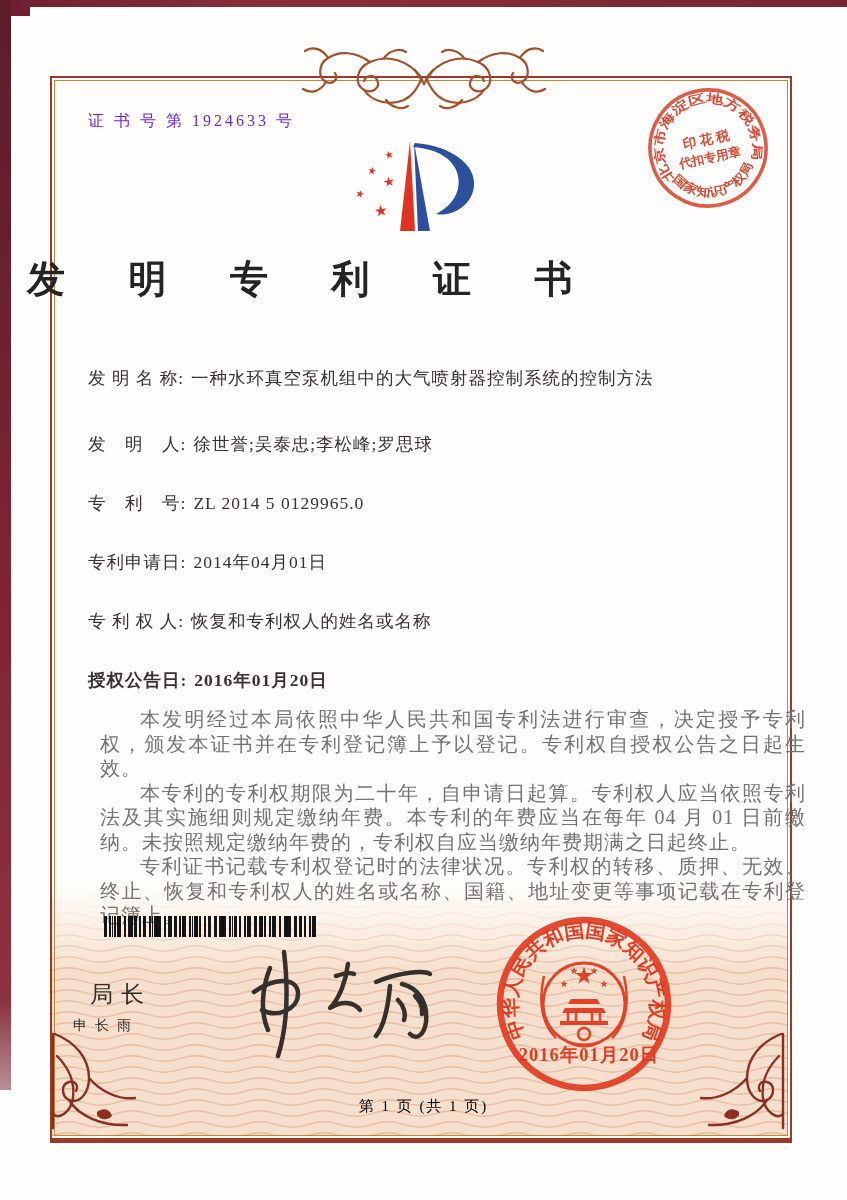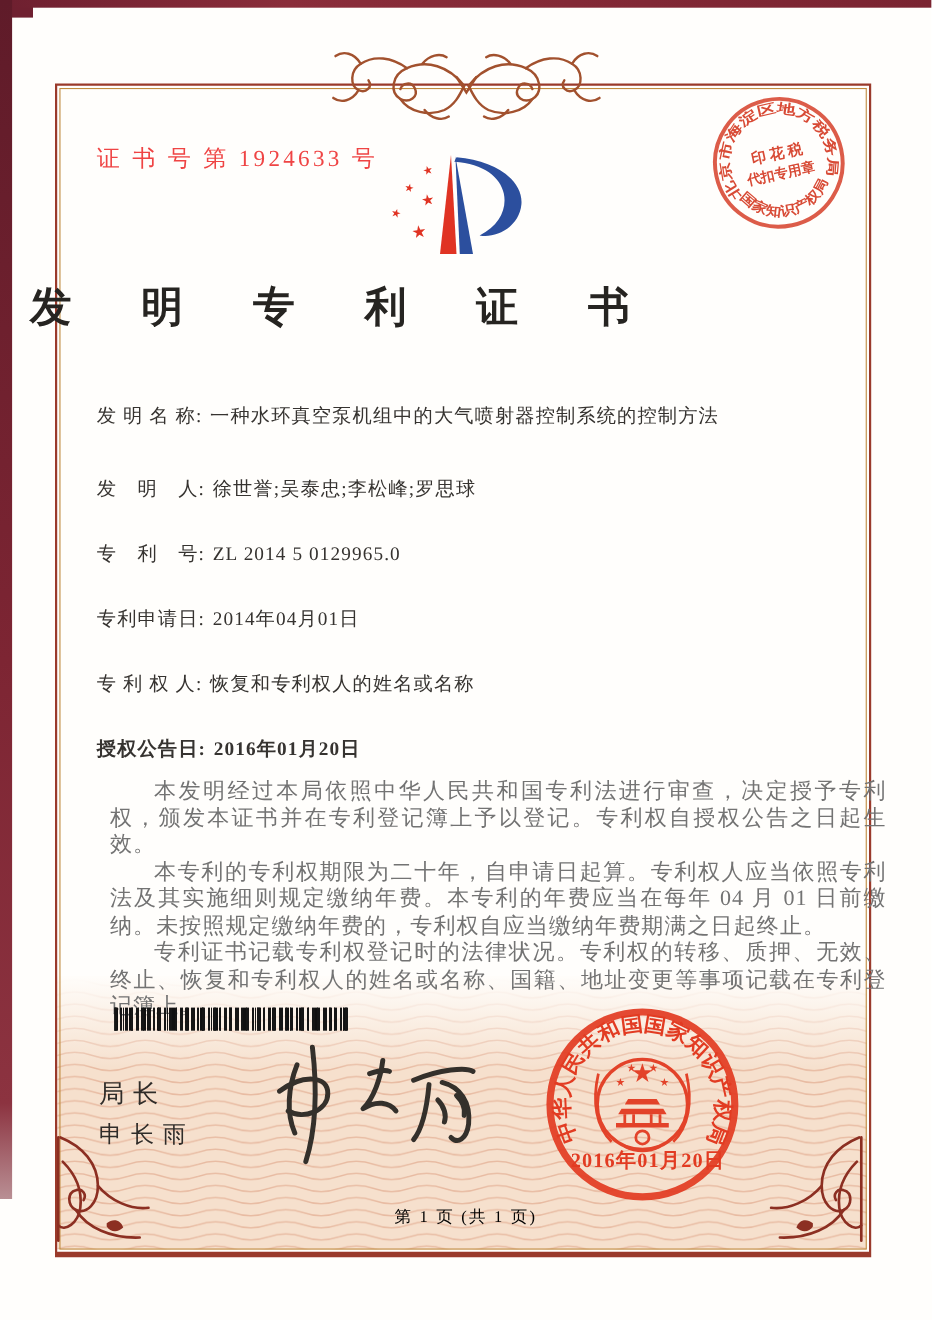--- a/index.html
+++ b/index.html
@@ -23,21 +23,21 @@
 
   .guilloche{position:absolute;left:52px;top:888px;width:736px;height:248px;}
   .g-fade{position:absolute;left:52px;top:888px;width:736px;height:84px;
     background:linear-gradient(#fffdfa,rgba(255,253,250,0));}
 
   .top-ornament{position:absolute;left:296px;top:34px;width:256px;height:82px;}
   .corner-fl{position:absolute;width:94px;height:106px;}
   .corner-fl.left{left:45px;top:1028px;}
   .corner-fl.right{left:697px;top:1028px;transform:scaleX(-1);}
 
-  .cert-no{position:absolute;left:88px;top:130px;font-size:21px;letter-spacing:3px;color:#ef4444;}
+  .cert-no{position:absolute;left:88px;top:111px;font-size:16px;letter-spacing:3px;color:#6d28d9;}
 
   .logo{position:absolute;left:348px;top:139px;width:132px;height:96px;}
 
   .title{position:absolute;left:0;top:254px;width:847px;
     font-size:38px;font-weight:bold;letter-spacing:27px;text-indent:27px;color:#262421;}
   .frow{position:absolute;left:88px;width:690px;font-size:17.5px;letter-spacing:1px;
     color:#363330;white-space:nowrap;}
   .frow .lab{white-space:pre;margin-right:7px;}
   .r0{top:366px;} .r1{top:432px;} .r2{top:491px;} .r3{top:550px;} .r4{top:609px;} .r5{top:668px;font-weight:bold;}
 
@@ -45,21 +45,21 @@
     letter-spacing:1px;color:#737373;text-align:justify;}
   .paras p{margin:0;text-indent:2em;}
 
   .barcode{position:absolute;left:104px;top:916px;width:214px;height:21px;
     background:
       repeating-linear-gradient(90deg,#151515 0 2px,transparent 2px 5px),
       repeating-linear-gradient(90deg,#151515 0 1px,transparent 1px 8px),
       repeating-linear-gradient(90deg,#101010 0 3px,transparent 3px 13px);}
 
   .signoff-title{position:absolute;left:90px;top:979px;font-size:23px;letter-spacing:8px;color:#2f2c29;}
-  .signoff-name{position:absolute;left:90px;top:1017px;font-size:21px;letter-spacing:8px;color:#2f2c29;}
+  .signoff-name{position:absolute;left:73px;top:1017px;font-size:14px;letter-spacing:8px;color:#2f2c29;}
   .signature{position:absolute;left:232px;top:946px;width:204px;height:116px;}
 
   .seal{position:absolute;left:496px;top:916px;width:176px;height:176px;}
   .seal-date{position:absolute;left:496px;top:1042px;width:186px;text-align:center;
     font-size:18.5px;font-weight:bold;letter-spacing:1px;color:#e23b22;}
 
   .stamp{position:absolute;left:646px;top:86px;width:124px;height:124px;transform:rotate(-12deg);}
 
   .footer{position:absolute;left:0;top:1097px;width:847px;text-align:center;
     font-size:15px;letter-spacing:2px;color:#000000;}

